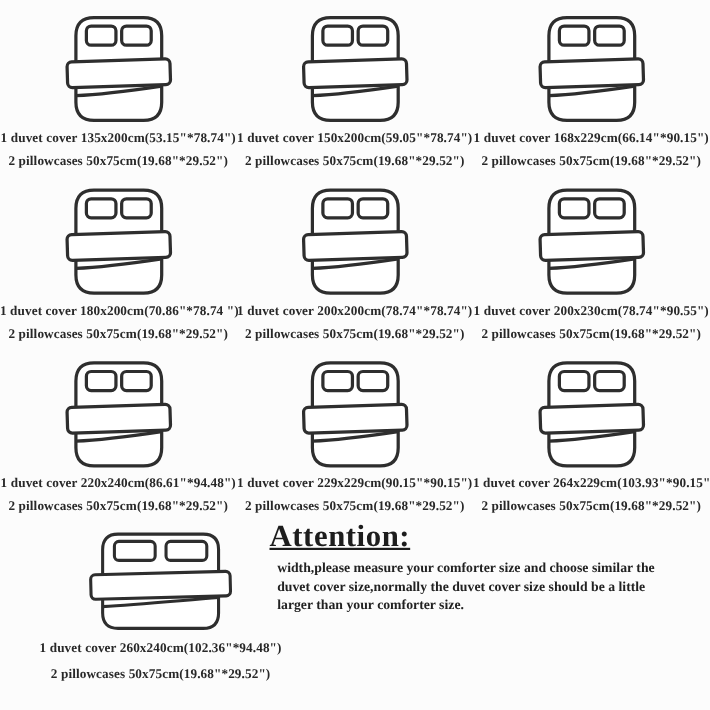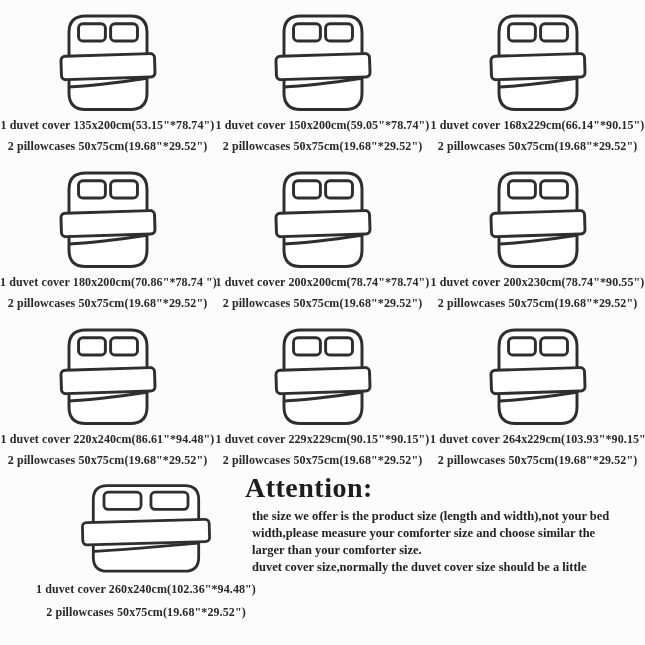--- a/index.html
+++ b/index.html
@@ -64,20 +64,21 @@
     top: 2px;
     width: 398px;
   }
   .attention-heading {
     margin: 0;
     font-size: 28px;
     font-weight: 600;
     letter-spacing: 0.5px;
     line-height: 1.1;
     color: #1d1d1d;
+    text-decoration: underline;
   }
   .attention-line {
     font-size: 12.5px;
     font-weight: bold;
     line-height: 17px;
     margin-left: 7px;
     white-space: nowrap;
     color: #222222;
   }
   .attention-body {
@@ -259,20 +260,19 @@
             </g>
           </g>
         </svg></div>
     <div class="size-line">1 duvet cover 260x240cm(102.36"*94.48")</div>
     <div class="size-line">2 pillowcases 50x75cm(19.68"*29.52")</div>
   </div>
 
   <div class="attention">
     <h2 class="attention-heading">Attention:</h2>
     <div class="attention-body">
-      <div class="attention-line">the size we offer is the product size (length and width),not your bed</div>
       <div class="attention-line">width,please measure your comforter size and choose similar the</div>
+      <div class="attention-line">duvet cover size,normally the duvet cover size should be a little</div>
       <div class="attention-line">larger than your comforter size.</div>
-      <div class="attention-line">duvet cover size,normally the duvet cover size should be a little</div>
     </div>
   </div>
 
 </div>
 
 </body></html>

